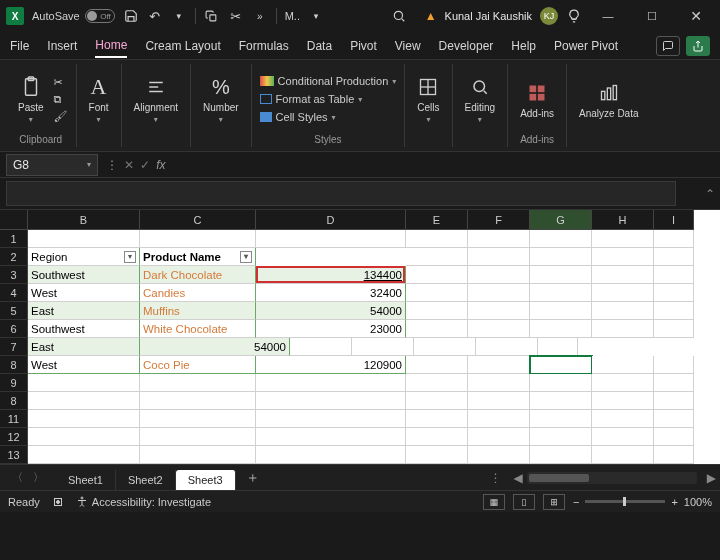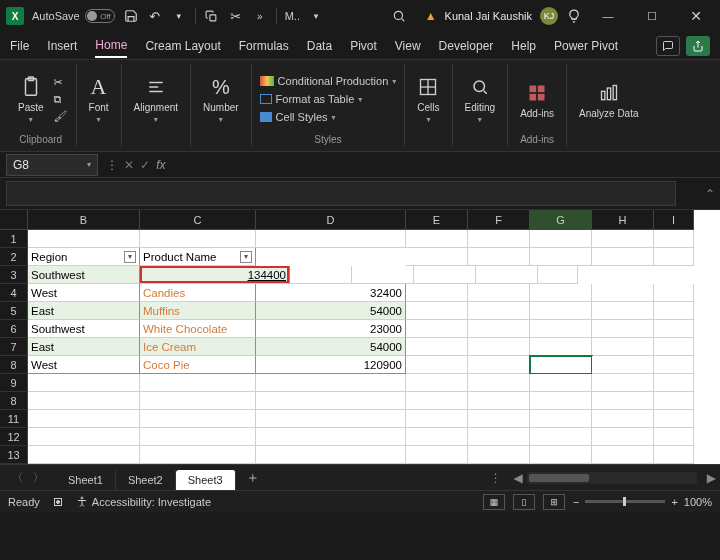--- a/index.html
+++ b/index.html
@@ -357,36 +357,37 @@
           <div class="cell " style="width: 62px;"></div>
           <div class="cell " style="width: 62px;"></div>
           <div class="cell " style="width: 62px;"></div>
           <div class="cell " style="width: 40px;"></div>
         </div>
         <div class="row">
           <div class="cell hdr-cell tbl-brd" style="width: 112px;">
             <span>Region</span>
             <span class="filter">▾</span>
           </div>
-          <div class="cell hdr-cell tbl-brd" style="width: 116px;">
+          <div class="cell hdr-cell tbl-brd" style="width: 116px; font-weight: bold;">
             <span>Product Name</span>
             <span class="filter">▾</span>
           </div>
           <div class="cell hdr-cell tbl-brd" style="width: 150px; margin-top: 28px;">
             <span>Sales Production</span>
             <span class="filter">▾</span>
           </div>
           <div class="cell " style="width: 62px;"></div>
           <div class="cell " style="width: 62px;"></div>
           <div class="cell " style="width: 62px;"></div>
           <div class="cell " style="width: 62px;"></div>
           <div class="cell " style="width: 40px;"></div>
         </div>
         <div class="row">
           <div class="cell  banded tbl-brd" style="width: 112px;">Southwest</div>
+          <div class="cell pname banded tbl-brd" style="width: 116px;">Dark Chocolate</div>
           <div class="cell num banded tbl-brd highlight" style="width: 150px;">
             <span class="underline">134400</span>
           </div>
           <div class="cell " style="width: 62px;"></div>
           <div class="cell " style="width: 62px;"></div>
           <div class="cell " style="width: 62px;"></div>
           <div class="cell " style="width: 62px;"></div>
           <div class="cell " style="width: 40px;"></div>
         </div>
         <div class="row">
@@ -420,21 +421,20 @@
             <span>23000</span>
           </div>
           <div class="cell " style="width: 62px;"></div>
           <div class="cell " style="width: 62px;"></div>
           <div class="cell " style="width: 62px;"></div>
           <div class="cell " style="width: 62px;"></div>
           <div class="cell " style="width: 40px;"></div>
         </div>
         <div class="row">
           <div class="cell  banded tbl-brd" style="width: 112px;">East</div>
-          <div class="cell pname banded tbl-brd" style="width: 116px;">Ice Cream</div>
           <div class="cell num banded tbl-brd" style="width: 150px;">
             <span>54000</span>
           </div>
           <div class="cell " style="width: 62px;"></div>
           <div class="cell " style="width: 62px;"></div>
           <div class="cell " style="width: 62px;"></div>
           <div class="cell " style="width: 62px;"></div>
           <div class="cell " style="width: 40px;"></div>
         </div>
         <div class="row">

